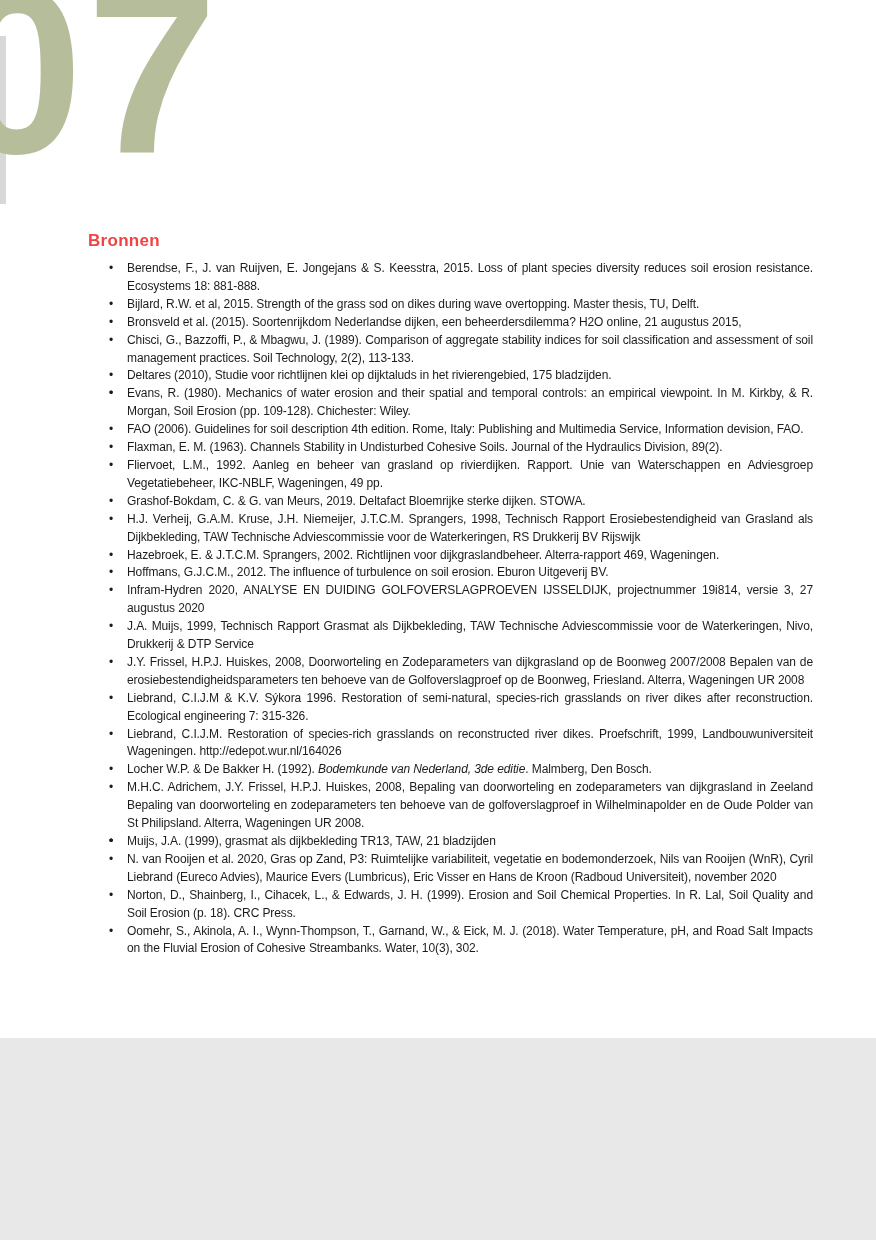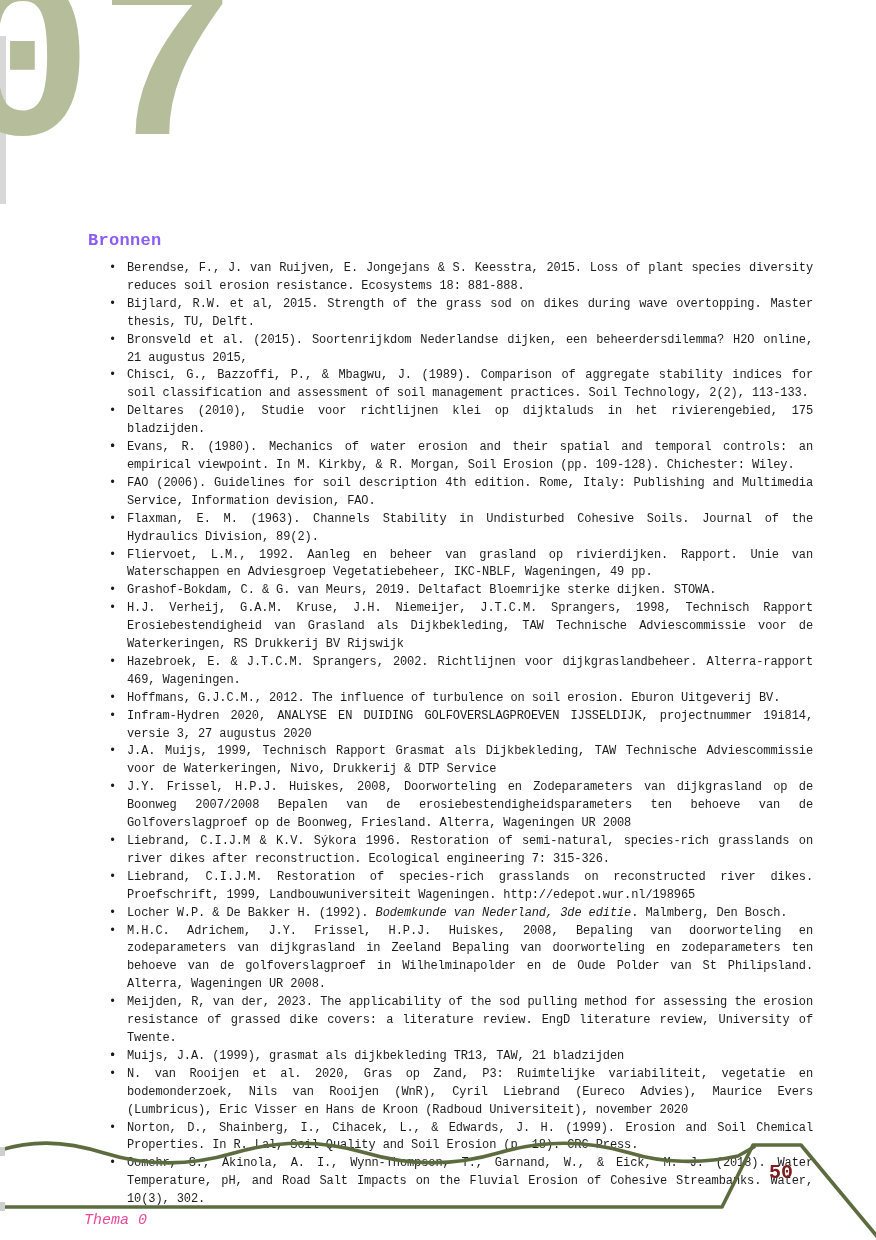--- a/index.html
+++ b/index.html
@@ -1,21 +1,21 @@
 <!DOCTYPE html>
 <html><head>
 <meta charset="utf-8">
 <style>
   html,body{margin:0;padding:0;background:#e8e8e8;}
   .page{
     position:relative;
-    width:876px;height:1240px;
+    width:876px;height:1038px;
     background:#ffffff;
     overflow:hidden;
-    font-family:Liberation Mono, monospace;
+    font-family:Liberation Sans, sans-serif;
     color:#1f1f1f;
   }
   
   .chapter-num{
     position:absolute;
     left:-48px;top:-46px;
     font-size:235px;line-height:1;
     font-weight:bold;
     letter-spacing:4px;
     color:#b6bd9b;
@@ -34,21 +34,21 @@
     letter-spacing:0.5px;
     color:#5f6e3a;
     white-space:nowrap;
   }
   .section-heading{
     position:absolute;
     left:88px;top:231px;
     font-size:17px;
     font-weight:bold;
     letter-spacing:0.3px;
-    color:#8b5cf6;
+    color:#ef4444;
   }
   
   .refs{
     position:absolute;
     left:127px;top:260px;
     width:686px;
     margin:0;padding:0;
     list-style:none;
     font-size:12px;
     letter-spacing:-0.1px;
@@ -182,36 +182,35 @@
         <span><span>J.Y. Frissel, H.P.J. Huiskes, 2008, Doorworteling en Zodeparameters van dijkgrasland op de Boonweg 2007/2008 Bepalen van de erosiebestendigheidsparameters ten behoeve van de Golfoverslagproef op de Boonweg, Friesland. Alterra, Wageningen UR 2008</span></span>
       </li>
 
       <li>
         <span class="bullet">•</span>
         <span><span>Liebrand, C.I.J.M &amp; K.V. Sýkora 1996. Restoration of semi-natural, species-rich grasslands on river dikes after reconstruction. Ecological engineering 7: 315-326.</span></span>
       </li>
 
       <li>
         <span class="bullet">•</span>
-        <span><span>Liebrand, C.I.J.M. Restoration of species-rich grasslands on reconstructed river dikes. Proefschrift, 1999, Landbouwuniversiteit Wageningen. http://edepot.wur.nl/198965</span></span>
+        <span><span>Liebrand, C.I.J.M. Restoration of species-rich grasslands on reconstructed river dikes. Proefschrift, 1999, Landbouwuniversiteit Wageningen. http://edepot.wur.nl/164026</span></span>
       </li>
 
       <li>
         <span class="bullet">•</span>
         <span><span>Locher W.P. &amp; De Bakker H. (1992). </span><span style="font-style: italic;">Bodemkunde van Nederland, 3de editie</span><span>. Malmberg, Den Bosch.</span></span>
       </li>
 
       <li>
         <span class="bullet">•</span>
         <span><span>M.H.C. Adrichem, J.Y. Frissel, H.P.J. Huiskes, 2008, Bepaling van doorworteling en zodeparameters van dijkgrasland in Zeeland Bepaling van doorworteling en zodeparameters ten behoeve van de golfoverslagproef in Wilhelminapolder en de Oude Polder van St Philipsland. Alterra, Wageningen UR 2008.</span></span>
       </li>
 
       <li>
         <span class="bullet">•</span>
-        <span><span>Meijden, R, van der, 2023. The applicability of the sod pulling method for assessing the erosion resistance of grassed dike covers: a literature review. EngD literature review, University of Twente.</span></span>
       </li>
 
       <li>
         <span class="bullet">•</span>
       </li>
 
       <li>
         <span class="bullet">•</span>
         <span><span>Muijs, J.A. (1999), grasmat als dijkbekleding TR13, TAW, 21 bladzijden</span></span>
       </li>

